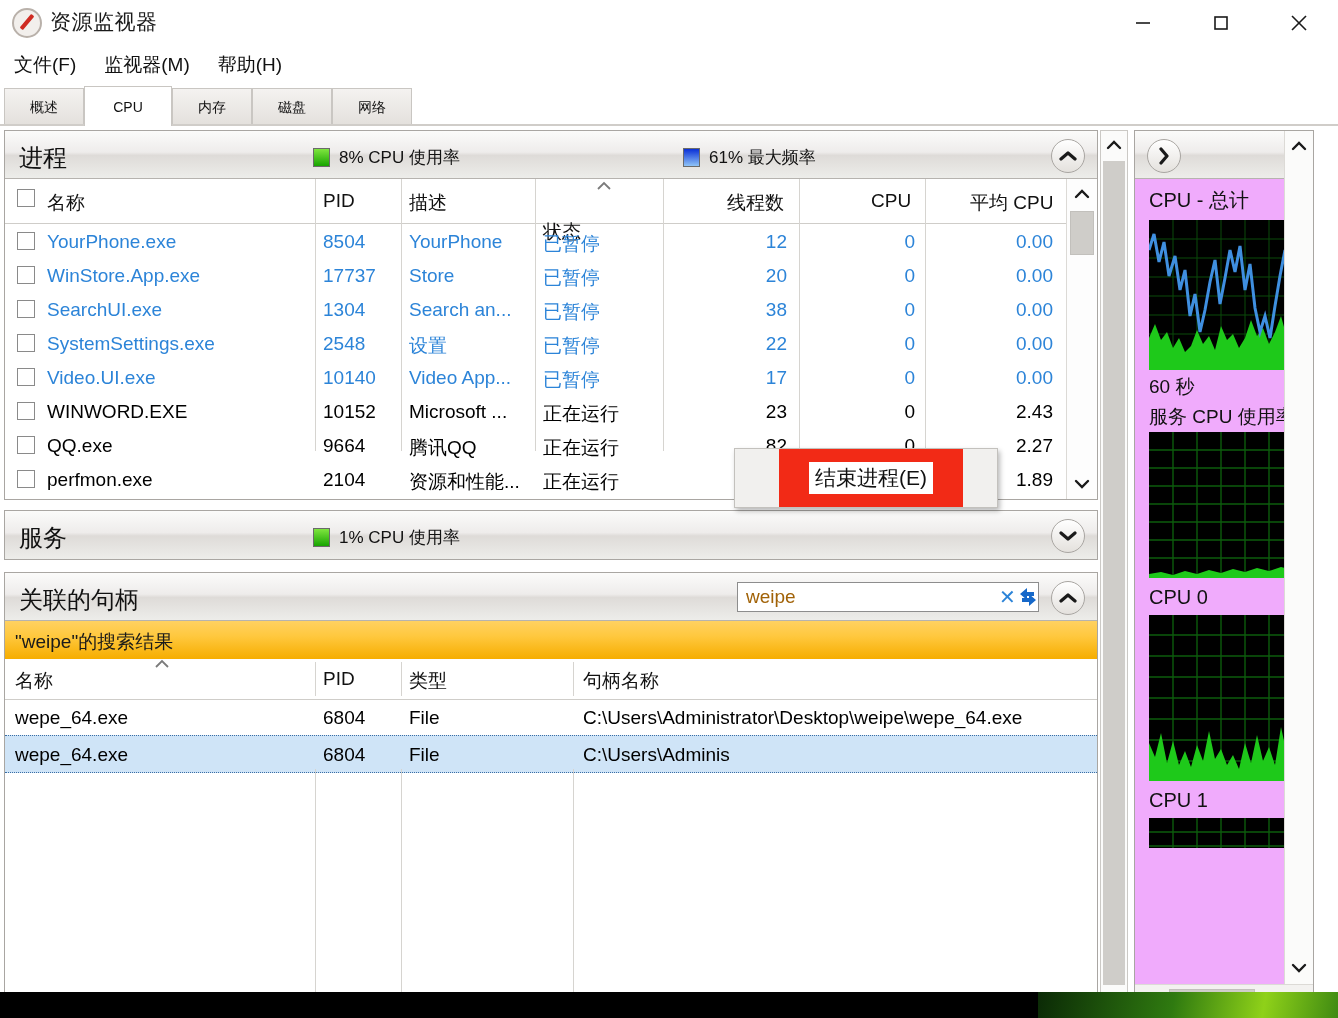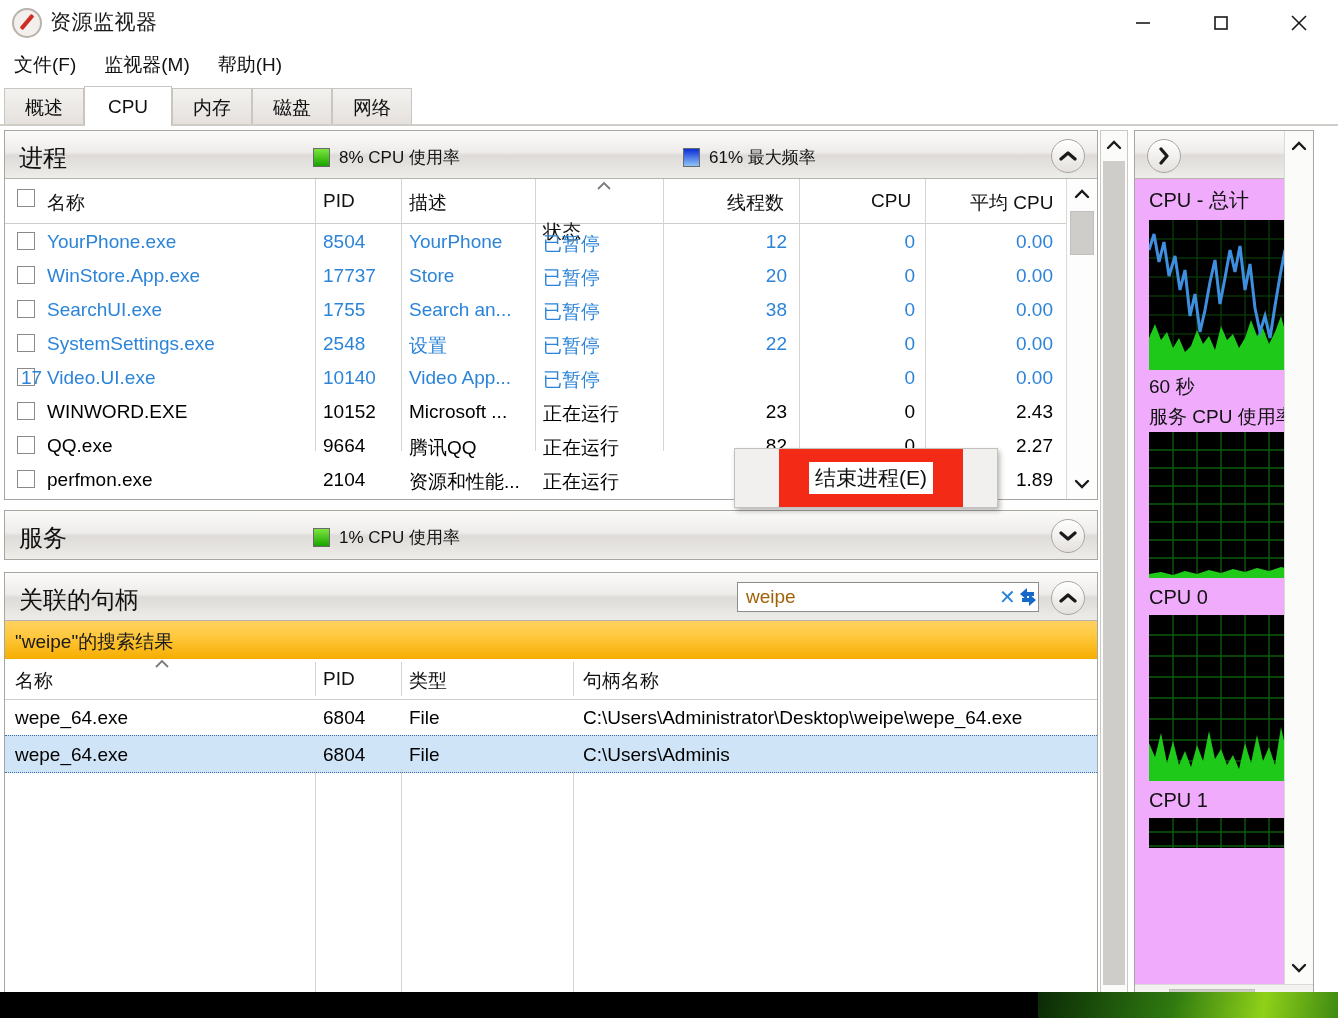--- a/index.html
+++ b/index.html
@@ -24,21 +24,21 @@
 
   
   .menubar{position:absolute;left:0;top:48px;height:34px;display:flex;align-items:center;}
   .menu-item{font-size:19px;color:#111;padding:0 14px;white-space:nowrap;}
 
   
   .tabstrip{position:absolute;left:0;top:86px;width:1338px;height:40px;}
   .tabstrip:after{content:"";position:absolute;left:0;bottom:0;width:1338px;height:2px;background:#d0cdc9;}
   .tab{position:absolute;bottom:0;height:38px;box-sizing:border-box;
     display:flex;align-items:center;justify-content:center;
-    font-size:19px;color:#111;border:1px solid #c9c6c2;border-bottom:none;
+    font-size:14px;color:#111;border:1px solid #c9c6c2;border-bottom:none;
     background:linear-gradient(#f4f2f0,#e3e0dc);}
   .tab.active{background:#ffffff;border-color:#c9c6c2;z-index:3;height:40px;}
 
   
   .content{position:absolute;left:4px;top:130px;width:1094px;height:886px;}
 
   .panel{position:absolute;left:0;box-sizing:border-box;border:1px solid #a9a6a2;background:#fff;}
   .phead{position:relative;height:48px;box-sizing:border-box;
     background:linear-gradient(#fbfbfa 0%,#eeeceb 45%,#dedbd8 52%,#ededea 100%);
     border-bottom:1px solid #b6b3af;}
@@ -221,21 +221,21 @@
               <div class="cell suspended" style="left: 318px;">17737</div>
               <div class="cell suspended" style="left: 404px;">Store</div>
               <div class="cell suspended" style="left: 538px;">已暂停</div>
               <div class="cell suspended" style="left: 0px; width: 782px; text-align: right; padding-right: 0px; position: absolute;">20</div>
               <div class="cell suspended" style="left: 0px; width: 910px; text-align: right; padding-right: 0px; position: absolute;">0</div>
               <div class="cell suspended" style="left: 0px; width: 1048px; text-align: right; padding-right: 0px; position: absolute;">0.00</div>
             </div>
             <div class="row">
               <div class="chkbox"></div>
               <div class="cell suspended" style="left: 42px;">SearchUI.exe</div>
-              <div class="cell suspended" style="left: 318px;">1755</div>
+              <div class="cell suspended" style="left: 318px;">1304</div>
               <div class="cell suspended" style="left: 404px;">Search an...</div>
               <div class="cell suspended" style="left: 538px;">已暂停</div>
               <div class="cell suspended" style="left: 0px; width: 782px; text-align: right; padding-right: 0px; position: absolute;">38</div>
               <div class="cell suspended" style="left: 0px; width: 910px; text-align: right; padding-right: 0px; position: absolute;">0</div>
               <div class="cell suspended" style="left: 0px; width: 1048px; text-align: right; padding-right: 0px; position: absolute;">0.00</div>
             </div>
             <div class="row">
               <div class="chkbox"></div>
               <div class="cell suspended" style="left: 42px;">SystemSettings.exe</div>
               <div class="cell suspended" style="left: 318px;">2548</div>
@@ -244,21 +244,21 @@
               <div class="cell suspended" style="left: 0px; width: 782px; text-align: right; padding-right: 0px; position: absolute;">22</div>
               <div class="cell suspended" style="left: 0px; width: 910px; text-align: right; padding-right: 0px; position: absolute;">0</div>
               <div class="cell suspended" style="left: 0px; width: 1048px; text-align: right; padding-right: 0px; position: absolute;">0.00</div>
             </div>
             <div class="row">
               <div class="chkbox"></div>
               <div class="cell suspended" style="left: 42px;">Video.UI.exe</div>
               <div class="cell suspended" style="left: 318px;">10140</div>
               <div class="cell suspended" style="left: 404px;">Video App...</div>
               <div class="cell suspended" style="left: 538px;">已暂停</div>
-              <div class="cell suspended" style="left: 16px; width: 782px; padding-right: 0px; position: absolute;">17</div>
+              <div class="cell suspended" style="left: 0px; width: 782px; text-align: right; padding-right: 0px; position: absolute;">17</div>
               <div class="cell suspended" style="left: 0px; width: 910px; text-align: right; padding-right: 0px; position: absolute;">0</div>
               <div class="cell suspended" style="left: 0px; width: 1048px; text-align: right; padding-right: 0px; position: absolute;">0.00</div>
             </div>
             <div class="row">
               <div class="chkbox"></div>
               <div class="cell" style="left: 42px;">WINWORD.EXE</div>
               <div class="cell" style="left: 318px;">10152</div>
               <div class="cell" style="left: 404px;">Microsoft ...</div>
               <div class="cell" style="left: 538px;">正在运行</div>
               <div class="cell" style="left: 0px; width: 782px; text-align: right; padding-right: 0px; position: absolute;">23</div>

